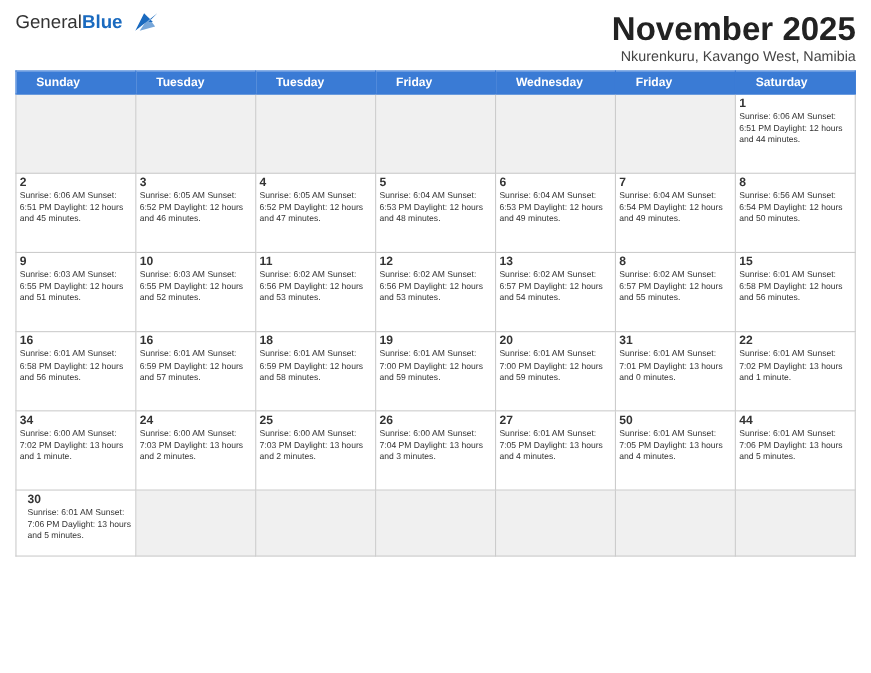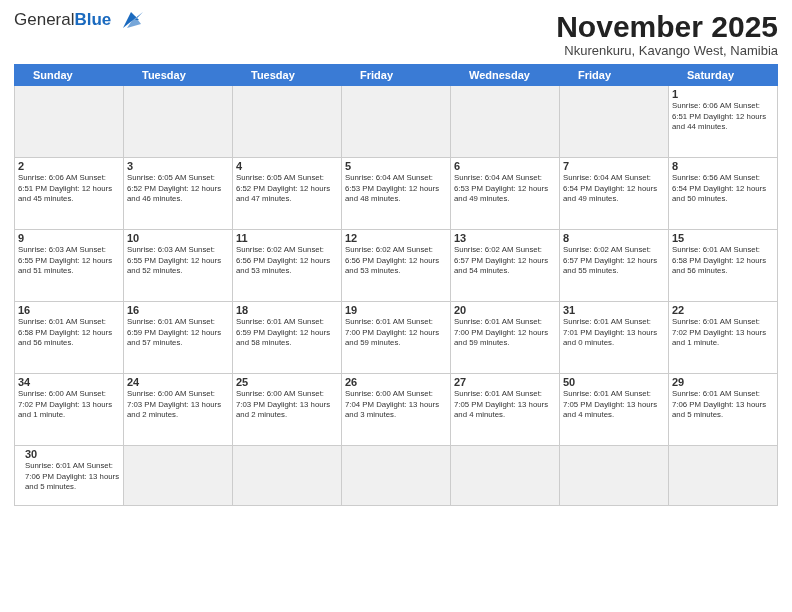--- a/index.html
+++ b/index.html
@@ -322,21 +322,21 @@
 and 4 minutes.</div>
           </td>
           <td>
             <span class="day-num">50</span>
             <div class="day-info">Sunrise: 6:01 AM
 Sunset: 7:05 PM
 Daylight: 13 hours
 and 4 minutes.</div>
           </td>
           <td>
-            <span class="day-num">29</span>
+            <span class="day-num">44</span>
             <div class="day-info">Sunrise: 6:01 AM
 Sunset: 7:06 PM
 Daylight: 13 hours
 and 5 minutes.</div>
           </td>
         </tr>
         <tr class="last-row">
           <td>
             <span class="day-num">30</span>
             <div class="day-info">Sunrise: 6:01 AM

